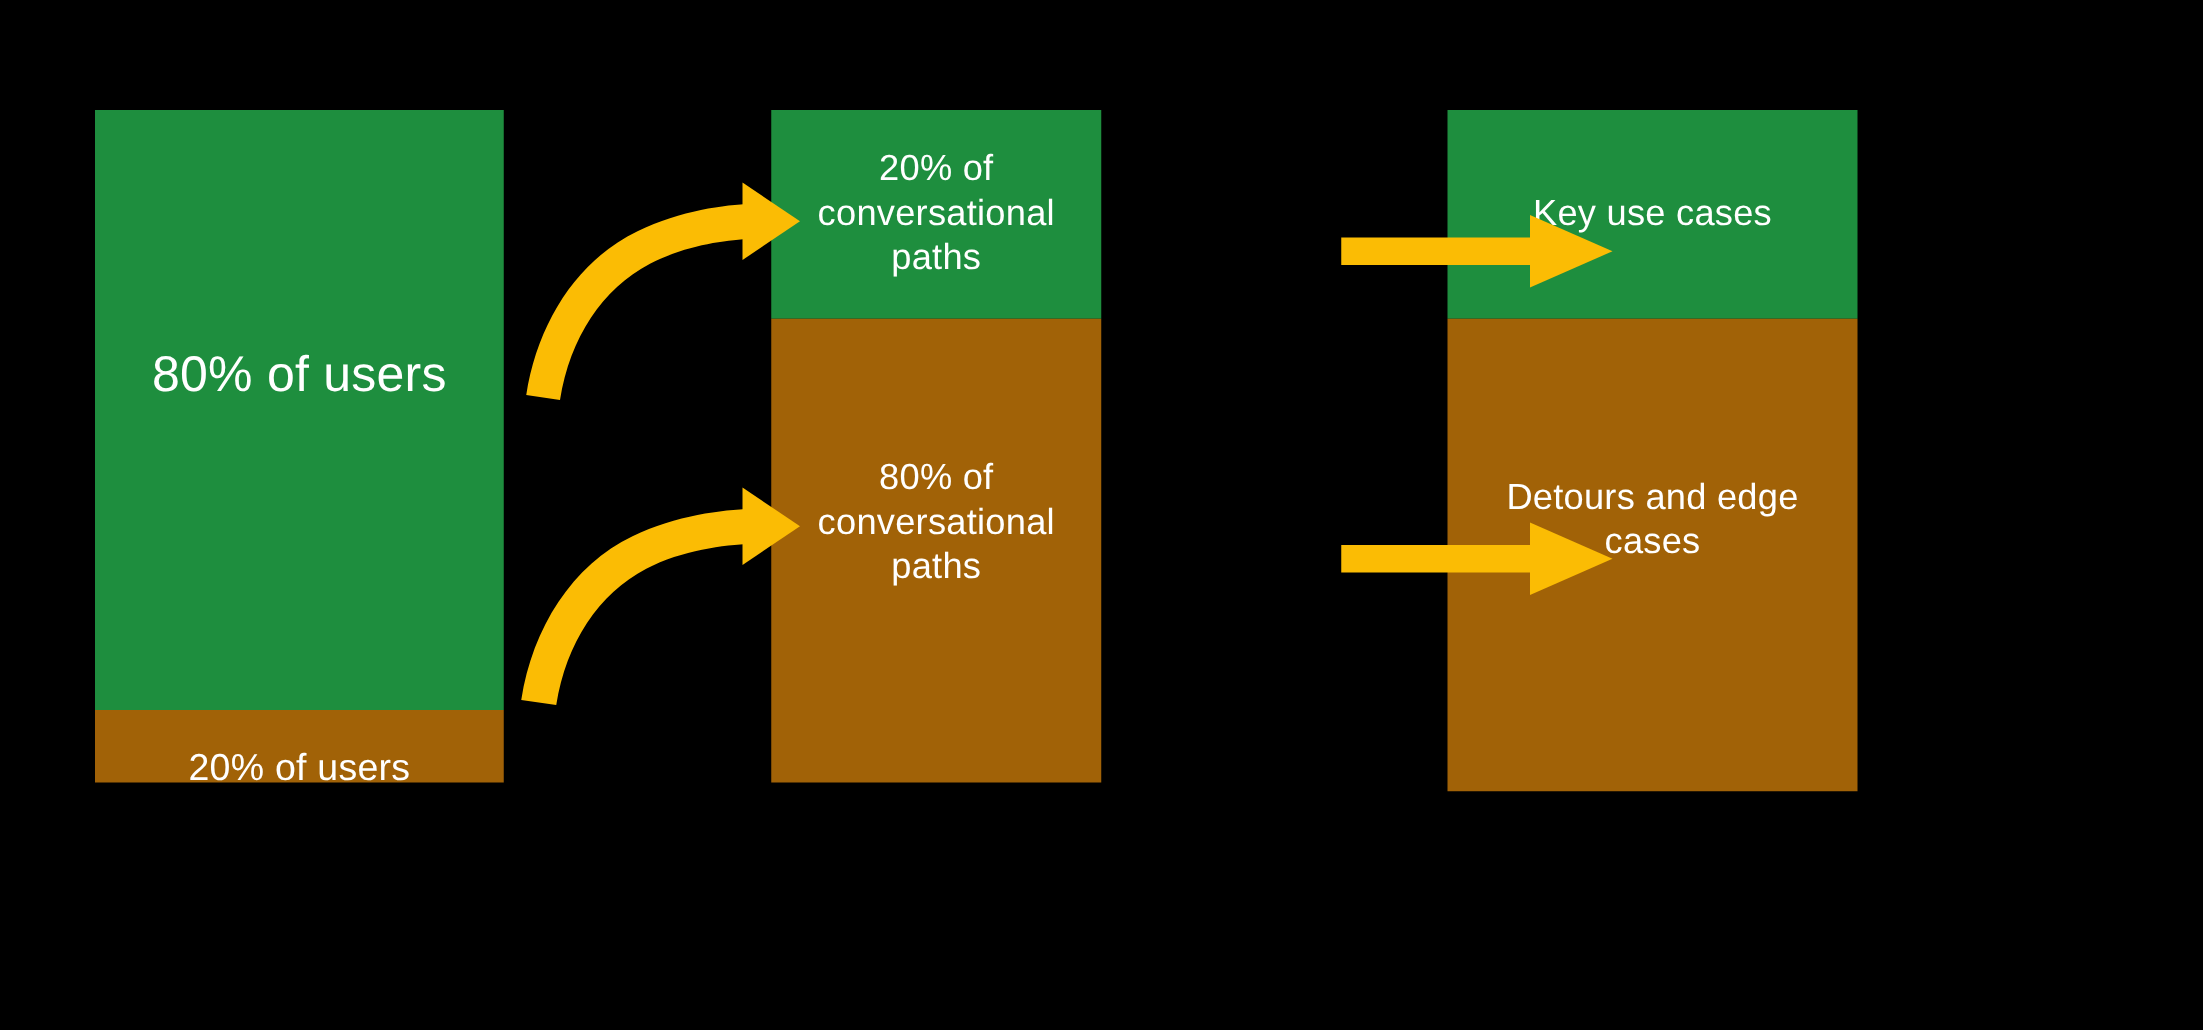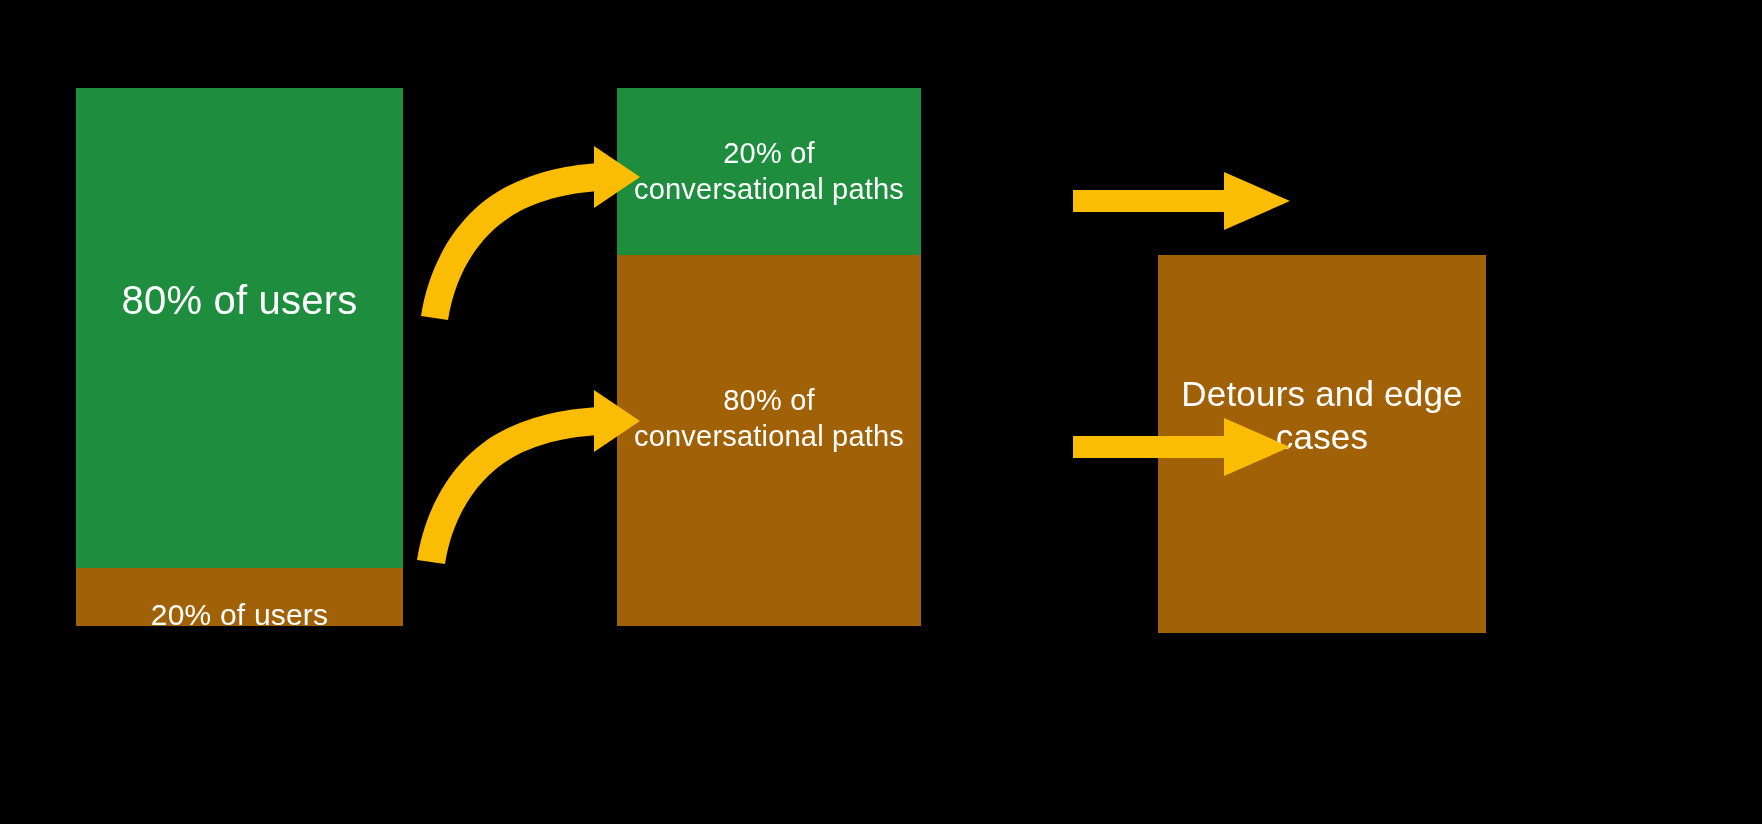--- a/index.html
+++ b/index.html
@@ -39,29 +39,29 @@
 
   
   #bar-users { left: 76px; top: 88px; width: 327px; height: 538px; }
   #bar-users .s1 { top: 0px;   height: 480px; font-size: 40px; }
   #bar-users .s2 { top: 480px; height: 58px;  font-size: 30px; }
   #bar-users .s1 .lbl { transform: translateY(-28px); }
   #bar-users .s2 .lbl { transform: translateY(18px); }
   #bar-users .s2 { overflow: visible; }
 
   
-  #bar-paths { left: 617px; top: 88px; width: 304px; height: 538px; }
+  #bar-paths { left: 617px; top: 88px; width: 264px; height: 538px; }
   #bar-paths .s1 { top: 0px;   height: 167px; font-size: 29px; }
   #bar-paths .s2 { top: 167px; height: 371px; font-size: 29px; }
   #bar-paths .s2 .lbl { transform: translateY(-22px); }
 
   
   #bar-outcomes { left: 1158px; top: 88px; width: 328px; height: 545px; }
   #bar-outcomes .s1 { top: 0px;   height: 167px; font-size: 29px; }
-  #bar-outcomes .s2 { top: 167px; height: 378px; font-size: 35px; }
+  #bar-outcomes .s2 { top: 167px; height: 378px; font-size: 29px; }
   #bar-outcomes .s2 .lbl { transform: translateY(-28px); }
 
   .lbl { display: block; width: 100%; padding: 0 10px; box-sizing: border-box; }
 
   .arrow-layer {
     position: absolute;
     left: 0; top: 0;
     width: 1762px; height: 824px;
     pointer-events: none;
   }
@@ -83,20 +83,23 @@
   <div class="bar" id="bar-paths">
     <div class="seg green s1">
       <span class="lbl">20% of conversational paths</span>
     </div>
     <div class="seg blue s2">
       <span class="lbl">80% of conversational paths</span>
     </div>
   </div>
 
   <div class="bar" id="bar-outcomes">
+    <div class="seg green s1">
+      <span class="lbl">Key use cases</span>
+    </div>
     <div class="seg blue s2">
       <span class="lbl">Detours and edge cases</span>
     </div>
   </div>
 
   <svg class="arrow-layer" viewBox="0 0 1762 824" width="1762" height="824">
 
     <g>
       <path d="M 421 316
                C 430 258, 462 208, 510 185

